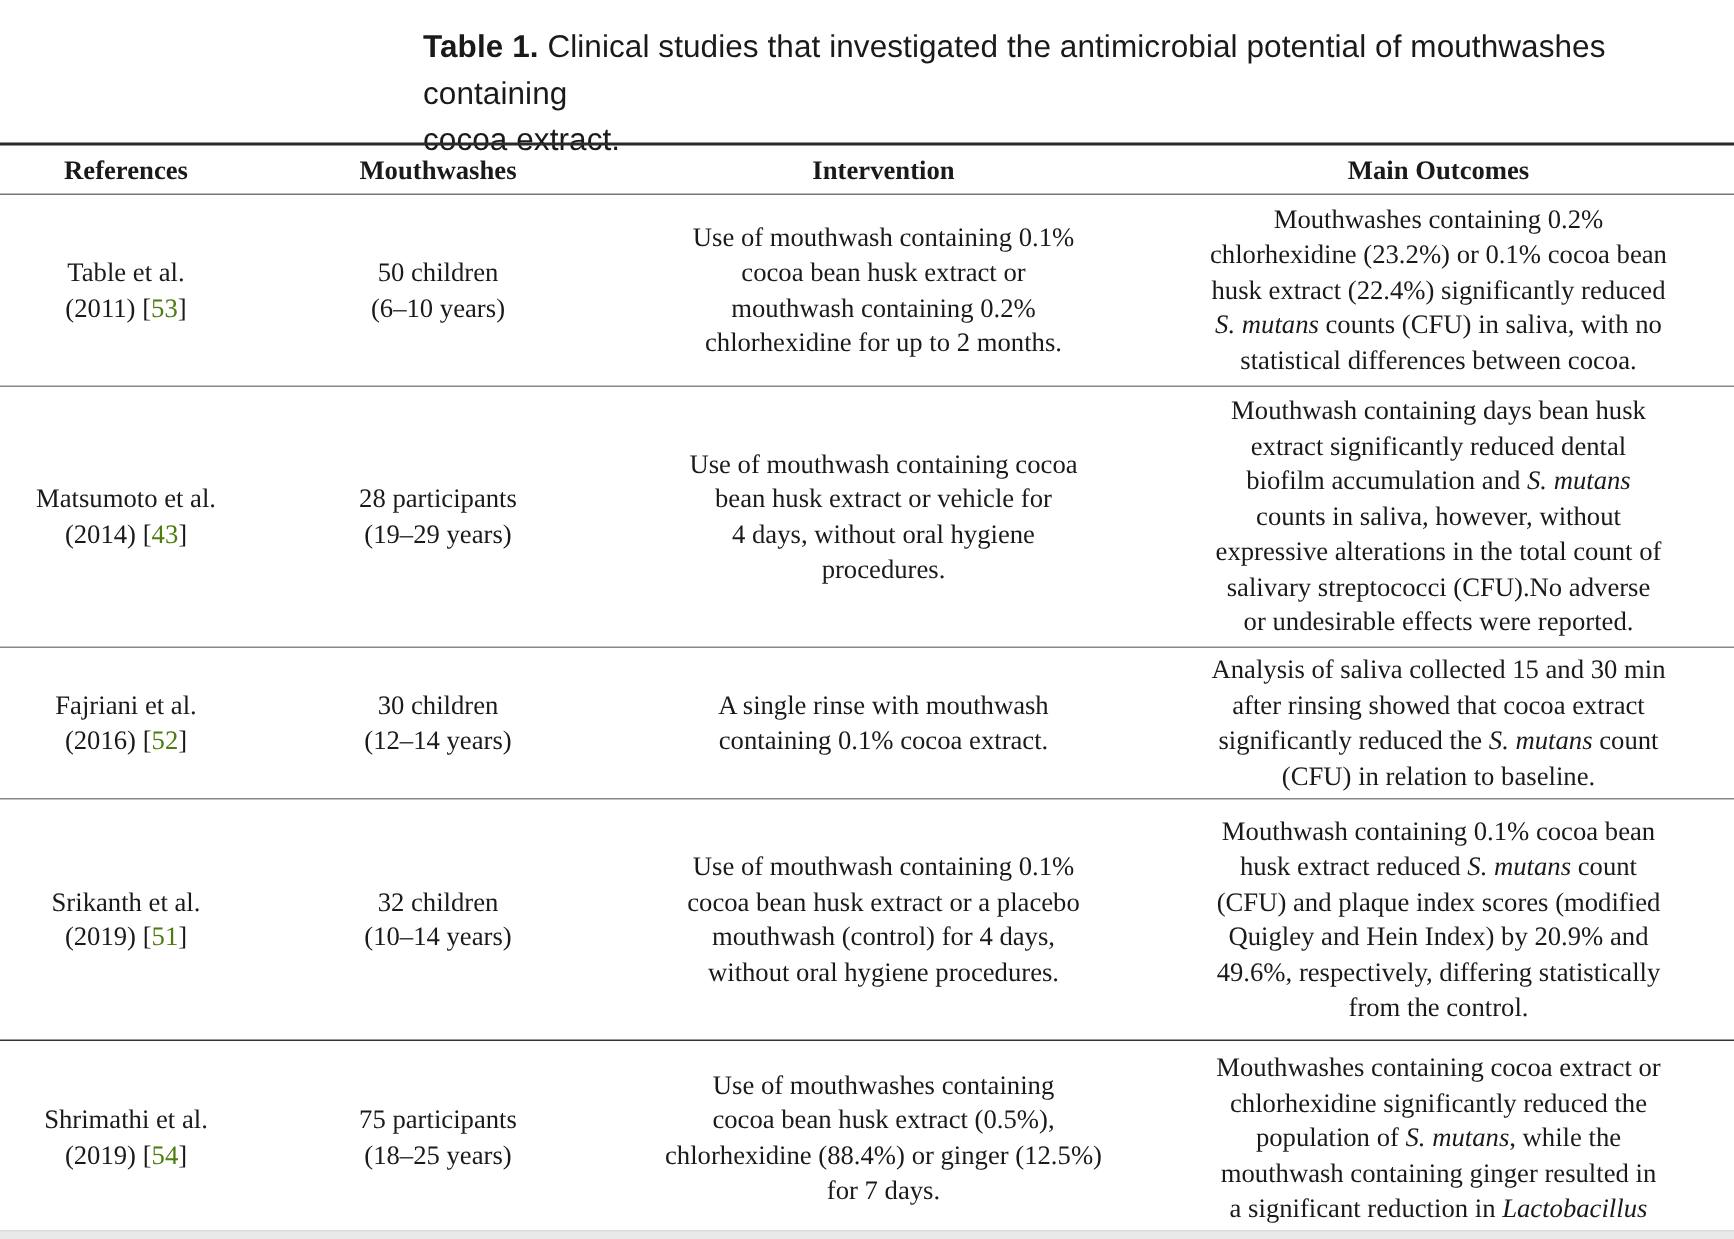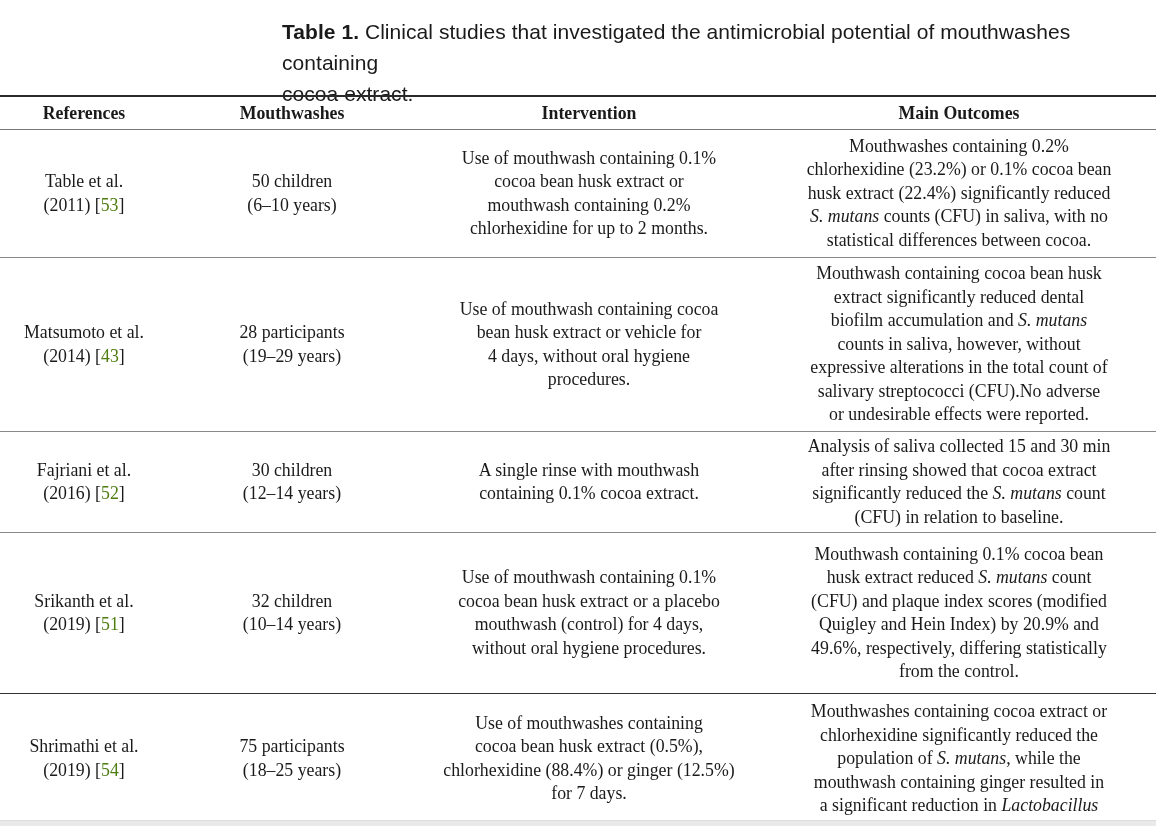--- a/index.html
+++ b/index.html
@@ -143,21 +143,21 @@
           <span>28 participants</span><br>
           <span>(19–29 years)</span>
         </td>
         <td>
           <span>Use of mouthwash containing cocoa</span><br>
           <span>bean husk extract or vehicle for</span><br>
           <span>4 days, without oral hygiene</span><br>
           <span>procedures.</span>
         </td>
         <td>
-          <span>Mouthwash containing cocoa bean husk</span><br>
+          <span>Mouthwash containing days bean husk</span><br>
           <span>extract significantly reduced dental</span><br>
           <span>biofilm accumulation and </span><span class="it">S. mutans</span><br>
           <span>counts in saliva, however, without</span><br>
           <span>expressive alterations in the total count of</span><br>
           <span>salivary streptococci (CFU).No adverse</span><br>
           <span>or undesirable effects were reported.</span>
         </td>
       </tr>
 
       <tr style="height:101px;">

